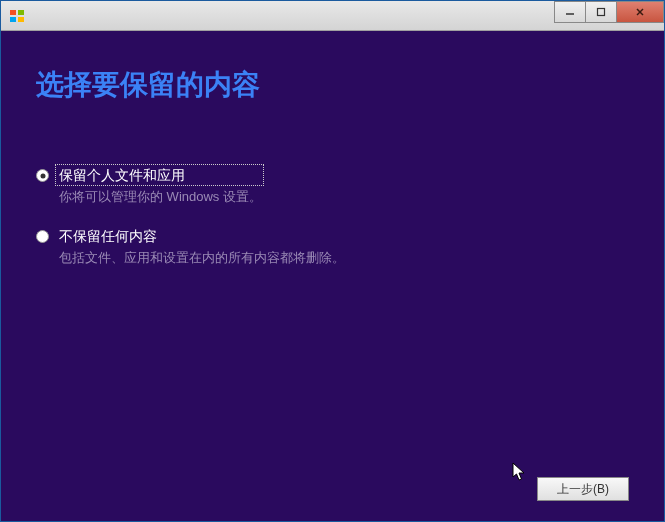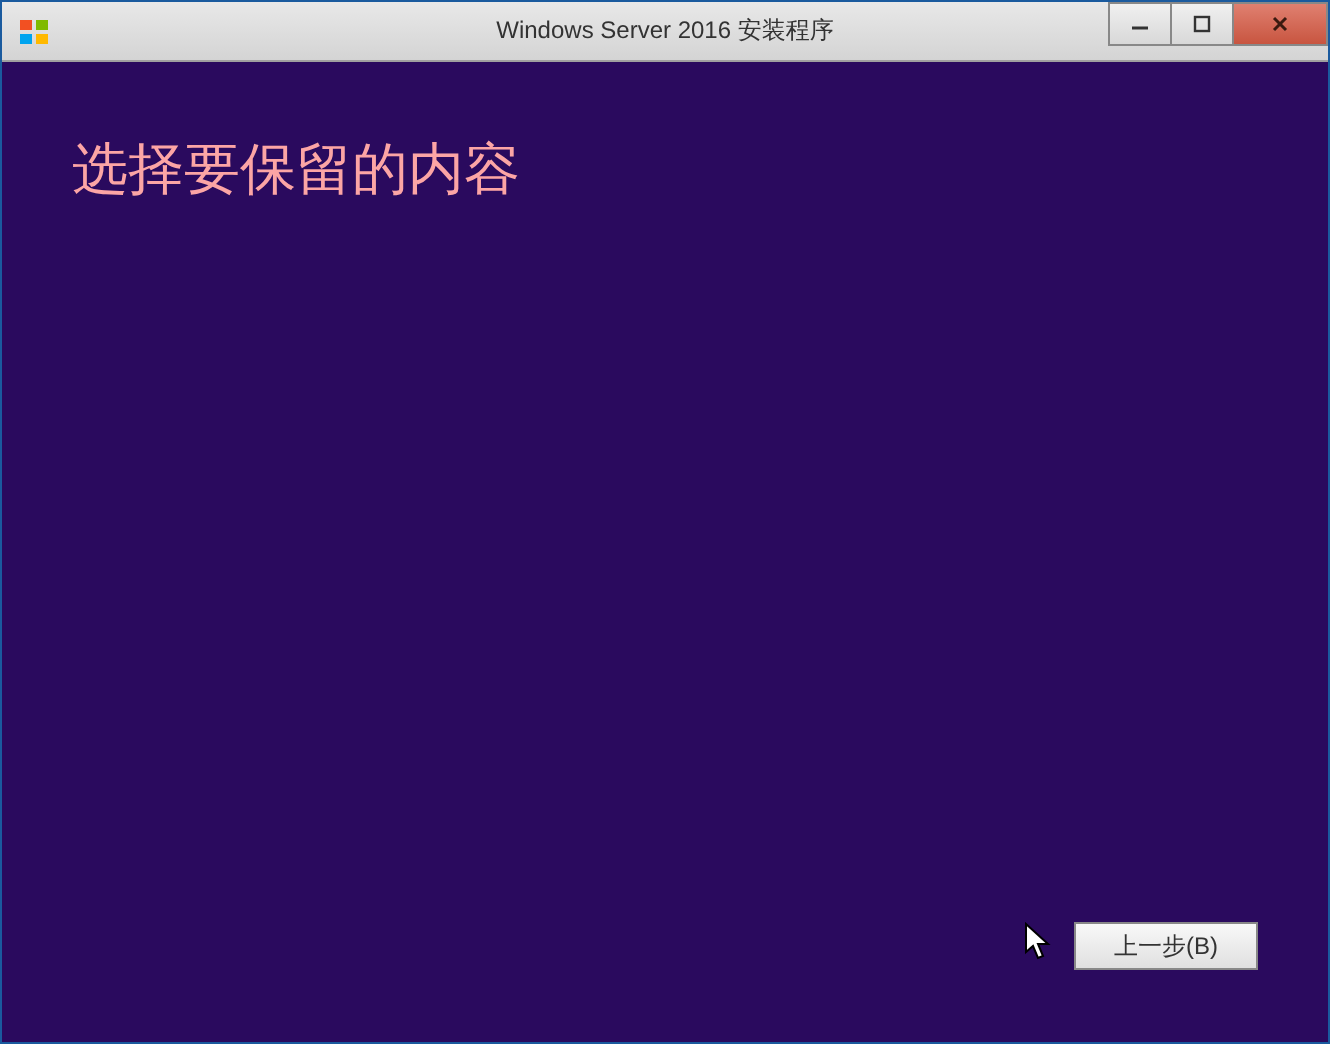--- a/index.html
+++ b/index.html
@@ -78,23 +78,23 @@
     }
     .content {
       flex: 1;
       background: #2a0a5e;
       padding: 35px 35px 20px 35px;
       display: flex;
       flex-direction: column;
       position: relative;
     }
     .page-title {
-      color: #fca5a5;
+      color: #3b82f6;
       font-size: 28px;
-      font-weight: normal;
+      font-weight: bold;
       margin-bottom: 62px;
     }
     .options {
       display: flex;
       flex-direction: column;
       gap: 22px;
     }
     .option {
       display: flex;
       align-items: flex-start;
@@ -137,21 +137,21 @@
       padding: 0 2px;
       margin-left: -2px;
     }
     .option-desc {
       color: #9a8ab5;
       font-size: 13px;
       line-height: 16px;
     }
     .footer {
       position: absolute;
-      bottom: 36px;
+      bottom: 20px;
       right: 35px;
       display: flex;
       gap: 17px;
       align-items: center;
       margin-top: 35px;
     }
     .btn {
       min-width: 92px;
       height: 24px;
       background: linear-gradient(to bottom, #f8f8f8, #e0e0e0);
@@ -182,21 +182,20 @@
 <div class="window">
   <div class="titlebar">
     <span class="titlebar-icon">
       <svg viewBox="0 0 16 16">
         <rect x="1" y="2" width="6" height="5" fill="#f25022"></rect>
         <rect x="9" y="2" width="6" height="5" fill="#7fba00"></rect>
         <rect x="1" y="9" width="6" height="5" fill="#00a4ef"></rect>
         <rect x="9" y="9" width="6" height="5" fill="#ffb900"></rect>
       </svg>
     </span>
-    <span class="titlebar-title">Windows Server 2016 安装程序</span>
     <div class="titlebar-buttons">
       <div class="titlebar-btn">
         <svg viewBox="0 0 10 10">
             <line x1="1" y1="7" x2="9" y2="7" stroke="#333" stroke-width="1.5"></line>
           </svg>
       </div>
       <div class="titlebar-btn">
         <svg viewBox="0 0 10 10">
             <rect x="1.5" y="1.5" width="7" height="7" fill="none" stroke="#333" stroke-width="1.2"></rect>
           </svg>
@@ -206,20 +205,37 @@
           <line x1="2" y1="2" x2="8" y2="8" stroke="#3a1a10" stroke-width="1.5"></line>
           <line x1="8" y1="2" x2="2" y2="8" stroke="#3a1a10" stroke-width="1.5"></line>
         </svg>
       </div>
     </div>
   </div>
 
   <div class="content">
     <h1 class="page-title">选择要保留的内容</h1>
 
+    <div class="options">
+      <div class="option">
+        <div class="radio selected"></div>
+        <div class="option-text">
+          <span class="option-label focused">保留个人文件和应用</span>
+          <span class="option-desc">你将可以管理你的 Windows 设置。</span>
+        </div>
+      </div>
+
+      <div class="option">
+        <div class="radio"></div>
+        <div class="option-text">
+          <span class="option-label">不保留任何内容</span>
+          <span class="option-desc">包括文件、应用和设置在内的所有内容都将删除。</span>
+        </div>
+      </div>
+    </div>
 
     <div class="footer">
       <button class="btn">上一步(B)</button>
     </div>
 
     <div class="cursor">
       <svg viewBox="0 0 16 22">
         <path d="M1,1 L1,15 L4.5,12 L7,18 L9.5,17 L7,11 L12,11 Z" fill="#fff" stroke="#000" stroke-width="1"></path>
       </svg>
     </div>

